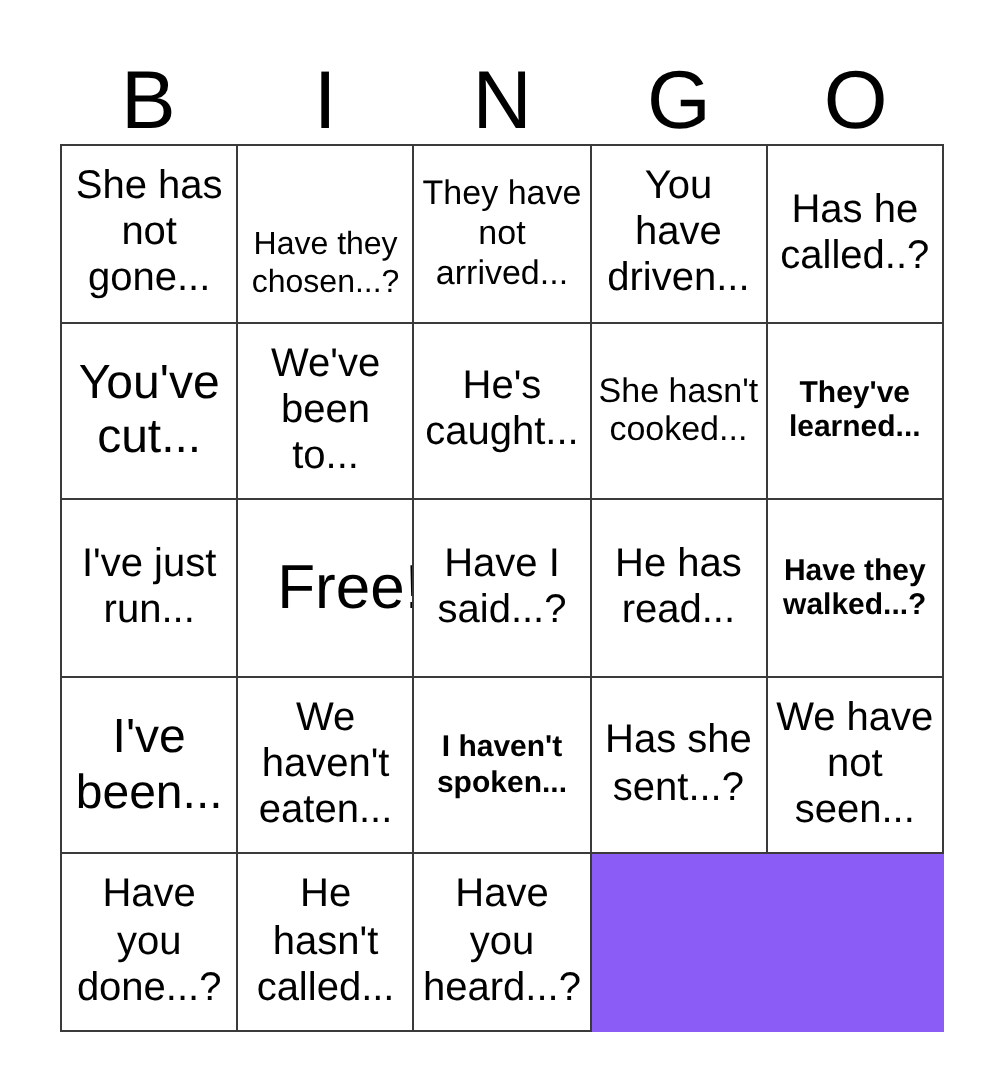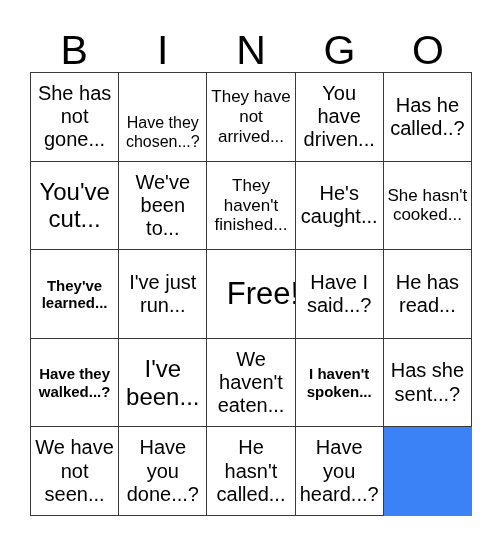--- a/index.html
+++ b/index.html
@@ -44,21 +44,21 @@
     left: 30px;
     top: 72px;
     width: 442px;
     height: 444px;
     box-sizing: border-box;
     border-top: 1px solid #3a3a3a;
     border-left: 1px solid #3a3a3a;
     display: grid;
     grid-template-columns: repeat(5, 1fr);
     grid-template-rows: repeat(5, 1fr);
-    background: #3b82f6;
+    background: #8b5cf6;
   }
   .cell {
     box-sizing: border-box;
     border-right: 1px solid #3a3a3a;
     border-bottom: 1px solid #3a3a3a;
     display: flex;
     align-items: center;
     justify-content: center;
     text-align: center;
     padding: 2px 3px;
@@ -111,23 +111,20 @@
         <span class="cell-text fs-lg">Has he called..?</span>
       </div>
 
     <div class="cell">
         <span class="cell-text fs-xl">You've cut...</span>
       </div>
     <div class="cell">
         <span class="cell-text fs-lg">We've been to...</span>
       </div>
     <div class="cell">
-        <span class="cell-text fs-md">They haven't finished...</span>
-      </div>
-    <div class="cell">
         <span class="cell-text fs-lg">He's caught...</span>
       </div>
     <div class="cell">
         <span class="cell-text fs-md">She hasn't cooked...</span>
       </div>
 
     <div class="cell">
         <span class="cell-text fs-sm">They've learned...</span>
       </div>
     <div class="cell">

